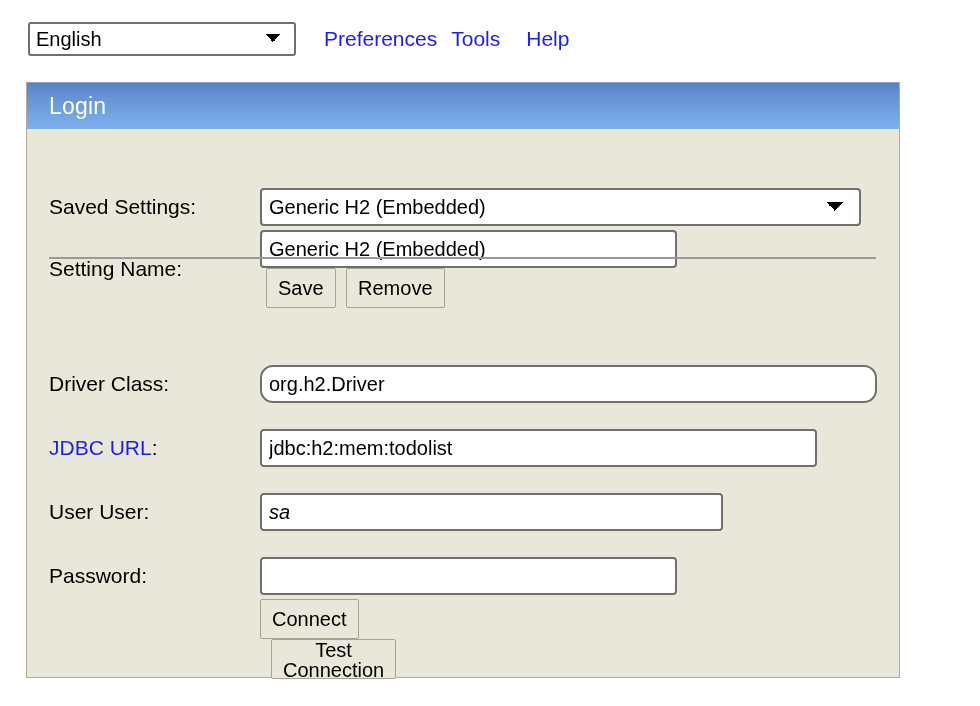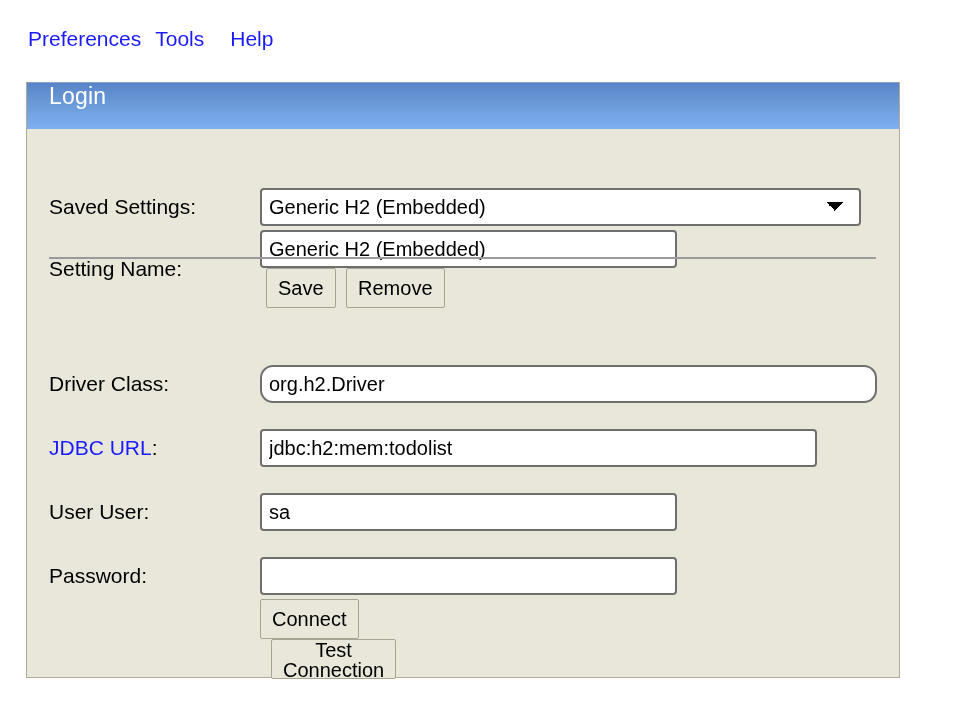--- a/index.html
+++ b/index.html
@@ -69,21 +69,21 @@
     box-sizing: border-box;
     background: #e9e7d9;
     border: 1px solid #b0ac97;
     border-top: none;
   }
   #panel-header {
     height: 47px;
     background: linear-gradient(to bottom, #5784c8 0%, #6b9ad9 45%, #7db0f0 100%);
     border-top: 1px solid #8aa3c4;
     display: flex;
-    align-items: flex-start;
+    align-items: center;
     box-sizing: border-box;
   }
   #panel-title {
     color: #ffffff;
     font-size: 23px;
     margin-left: 22px;
     letter-spacing: 0.2px;
   }
 
   #panel-body {
@@ -176,20 +176,23 @@
   #row-driver-class   { top: 235px; }
   #row-jdbc-url       { top: 299px; }
   #row-user-name      { top: 363px; }
   #row-password       { top: 427px; }
   #row-actions        { top: 491px; }
 </style>
 </head>
 <body>
 
 <div id="toolbar">
+  <select id="lang-select">
+    <option>English</option>
+  </select>
   <a class="toolbar-link" id="toolbar-link-preferences" href="#">Preferences</a>
   <a class="toolbar-link" id="toolbar-link-tools" href="#">Tools</a>
   <a class="toolbar-link" id="toolbar-link-help" href="#">Help</a>
 </div>
 
 <div id="login-panel">
 
   <div id="panel-header">
     <span id="panel-title">Login</span>
   </div>
@@ -226,21 +229,21 @@
     <div class="form-row" id="row-jdbc-url">
       <span class="field-label link-label"><span>JDBC URL</span><span class="colon">:</span></span>
       <span class="control">
         <input class="text-input" type="text" style="width: 557px;" value="jdbc:h2:mem:todolist">
       </span>
     </div>
 
     <div class="form-row" id="row-user-name">
       <span class="field-label">User User:</span>
       <span class="control">
-        <input class="text-input" type="text" style="width: 417px;" value="sa">
+        <input class="text-input" type="text" style="width: 463px; font-style: italic;" value="sa">
       </span>
     </div>
 
     <div class="form-row" id="row-password">
       <span class="field-label">Password:</span>
       <span class="control">
         <input class="text-input" type="password" style="width: 417px;" value="">
       </span>
     </div>
 

